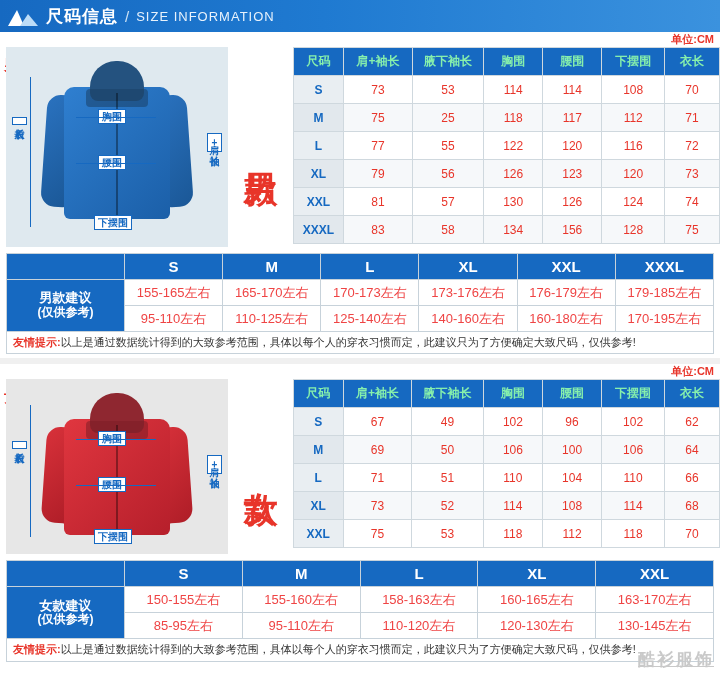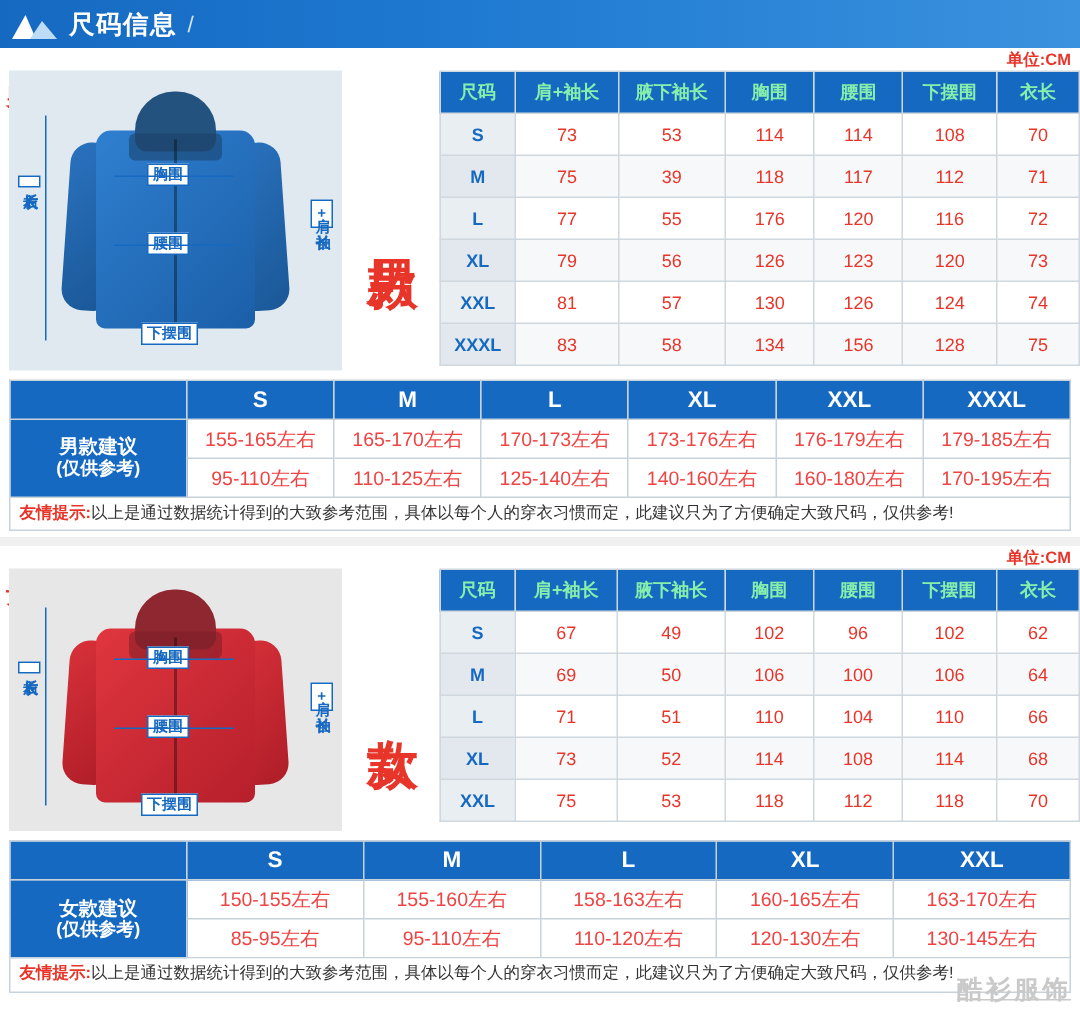--- a/index.html
+++ b/index.html
@@ -151,20 +151,21 @@
 </head>
 <body>
 
 <div class="header">
   <svg class="mountain-icon" width="30" height="20" viewBox="0 0 30 20">
     <polygon points="0,20 9,4 16,20" fill="#ffffff"></polygon>
     <polygon points="12,20 20,8 30,20" fill="#bcdcf7"></polygon>
   </svg>
   <span class="header-title-cn">尺码信息</span>
   <span class="header-sep">/</span>
+  <span class="header-title-en">SIZE INFORMATION</span>
 </div>
 
 <div class="section">
   <div class="unit">单位:CM</div>
   <div class="label-badge" style="top:24px;">男款尺码</div>
 
   <div class="row">
 
     <div class="photo-wrap">
       <div class="photo jacket-blue-bg">
@@ -209,31 +210,31 @@
             <td>73</td>
             <td>53</td>
             <td>114</td>
             <td>114</td>
             <td>108</td>
             <td>70</td>
           </tr>
         <tr>
             <td>M</td>
             <td>75</td>
-            <td>39</td>
+            <td>25</td>
             <td>118</td>
             <td>117</td>
             <td>112</td>
             <td>71</td>
           </tr>
         <tr>
             <td>L</td>
             <td>77</td>
             <td>55</td>
-            <td>176</td>
+            <td>122</td>
             <td>120</td>
             <td>116</td>
             <td>72</td>
           </tr>
         <tr>
             <td>XL</td>
             <td>79</td>
             <td>56</td>
             <td>126</td>
             <td>123</td>

